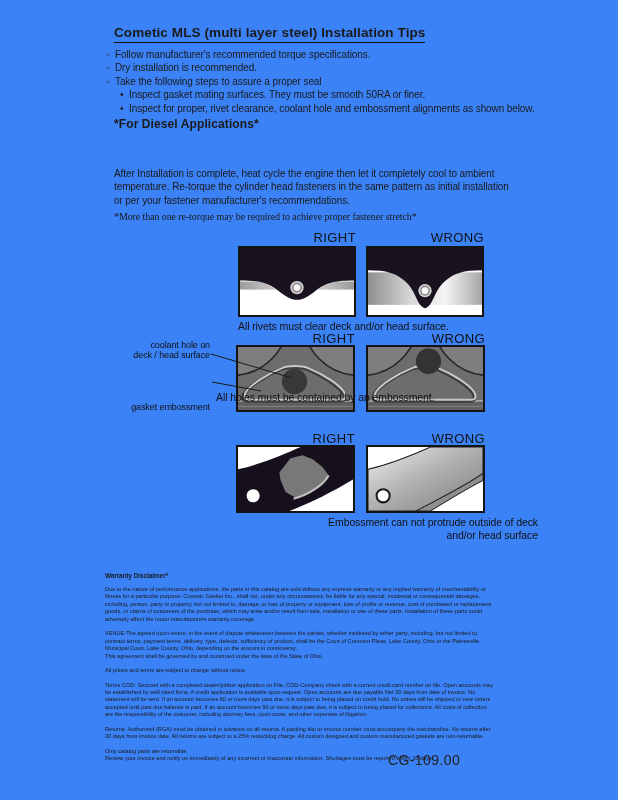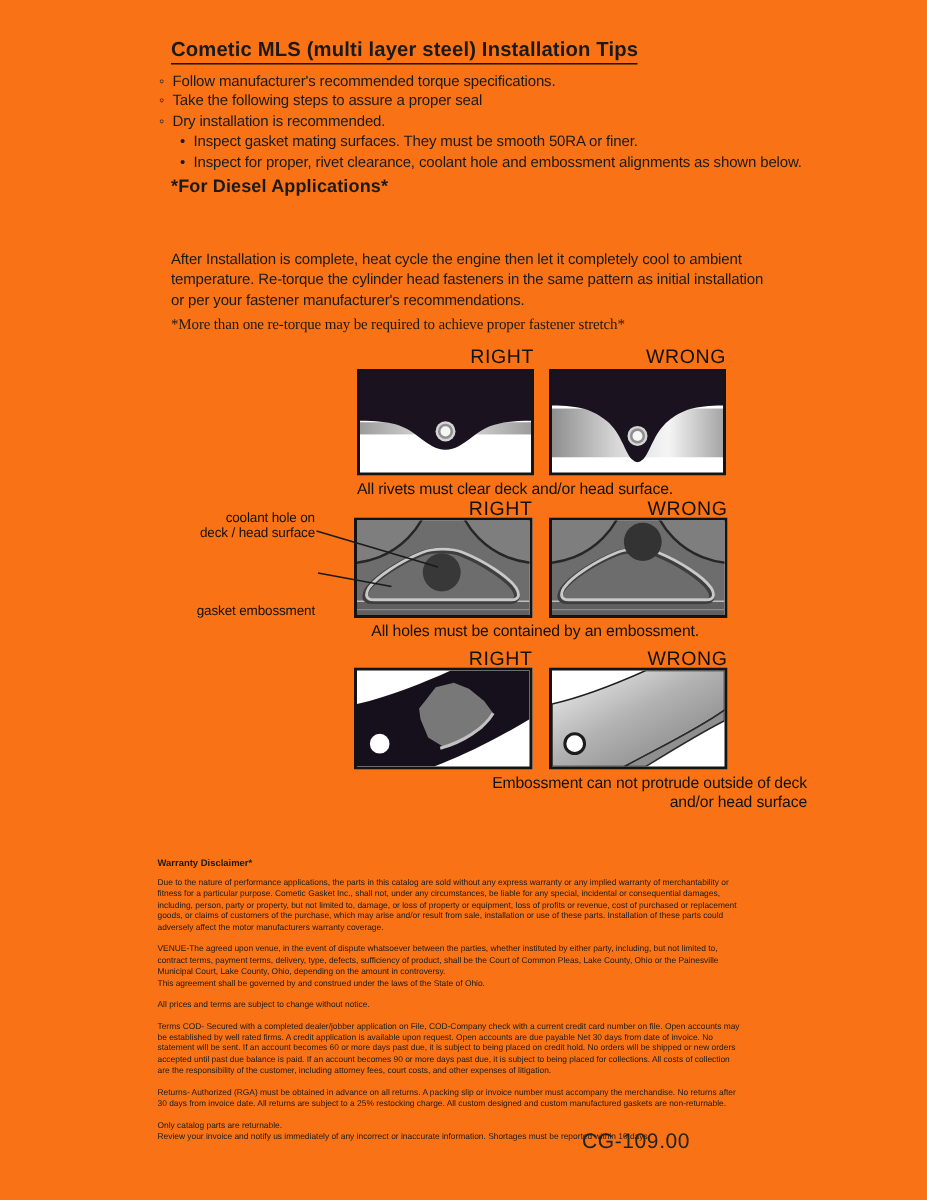--- a/index.html
+++ b/index.html
@@ -1,17 +1,17 @@
 <!DOCTYPE html>
 <html><head>
 <meta charset="utf-8">
 <style>
   html,body{margin:0;padding:0;background:#ffffff;}
   #page{
-    position:relative;width:618px;height:800px;background:#f97316;
+    position:relative;width:618px;height:800px;background:#3b82f6;
     font-family:"Liberation Sans","DejaVu Sans",sans-serif;color:#1a1a1a;overflow:hidden;
   }
   .abs{position:absolute;}
   .pre{white-space:pre-line;}
 
   
   .doc-title{
     left:114px;top:25px;font-size:13.5px;font-weight:bold;
     border-bottom:1.6px solid #111;padding-bottom:2px;letter-spacing:0.1px;
   }
@@ -50,25 +50,25 @@
 
   <div class="abs doc-title">Cometic MLS (multi layer steel) Installation Tips</div>
 
   <div class="abs tips">
     <div class="b-row">
       <span class="mk mk-circ"></span>
       <span>Follow manufacturer's recommended torque specifications.</span>
     </div>
     <div class="b-row">
       <span class="mk mk-circ"></span>
-      <span>Take the following steps to assure a proper seal</span>
+      <span>Dry installation is recommended.</span>
     </div>
     <div class="b-row">
       <span class="mk mk-circ"></span>
-      <span>Dry installation is recommended.</span>
+      <span>Take the following steps to assure a proper seal</span>
     </div>
     <div class="b-row sub">
       <span class="mk mk-dot"></span>
       <span>Inspect gasket mating surfaces.  They must be smooth 50RA or finer.</span>
     </div>
     <div class="b-row sub">
       <span class="mk mk-dot"></span>
       <span>Inspect for proper, rivet clearance, coolant hole and embossment alignments as shown below.</span>
     </div>
   </div>
@@ -160,21 +160,21 @@
       </g>
       <circle cx="60" cy="14" r="12.5" fill="#333333"></circle>
     </svg>
   </div>
 
   <svg class="abs" style="left:204px;top:345px;width:105px;height:55px;pointer-events:none;z-index:5;" viewBox="0 0 105 55">
     <line x1="7" y1="9" x2="88" y2="33" stroke="#1a1a1a" stroke-width="1"></line>
     <line x1="8" y1="37" x2="57" y2="46" stroke="#1a1a1a" stroke-width="1"></line>
   </svg>
 
-  <div class="abs caption" style="left:216px;top:415px;width:250px;text-align:right;">All holes must be contained by an embossment.</div>
+  <div class="abs caption" style="left:216px;top:391px;width:250px;text-align:left;">All holes must be contained by an embossment.</div>
 
   <div class="abs dg-label" style="left:236px;top:431px;width:119px;">RIGHT</div>
   <div class="abs dg-label" style="left:366px;top:431px;width:119px;">WRONG</div>
 
   <div class="abs fig-box" style="left:236px;top:445px;width:119px;height:68px;">
     <svg viewBox="0 0 114 63" preserveAspectRatio="none">
       <path d="M0,22 C22,17 44,8 62,0 L114,0 L114,32 C94,44 70,56 51,63 L0,63 Z" fill="#16101c"></path>
       <polygon points="45,20 52,11 64,8 74,12 84,20 90,28 83,38 70,46 57,50 47,44 42,32 41,25" fill="#787878"></polygon>
       <path d="M90,28 C84,38 70,47 55,51" fill="none" stroke="#c2c2c2" stroke-width="2"></path>
       <circle cx="15" cy="48" r="6.5" fill="#ffffff"></circle>

